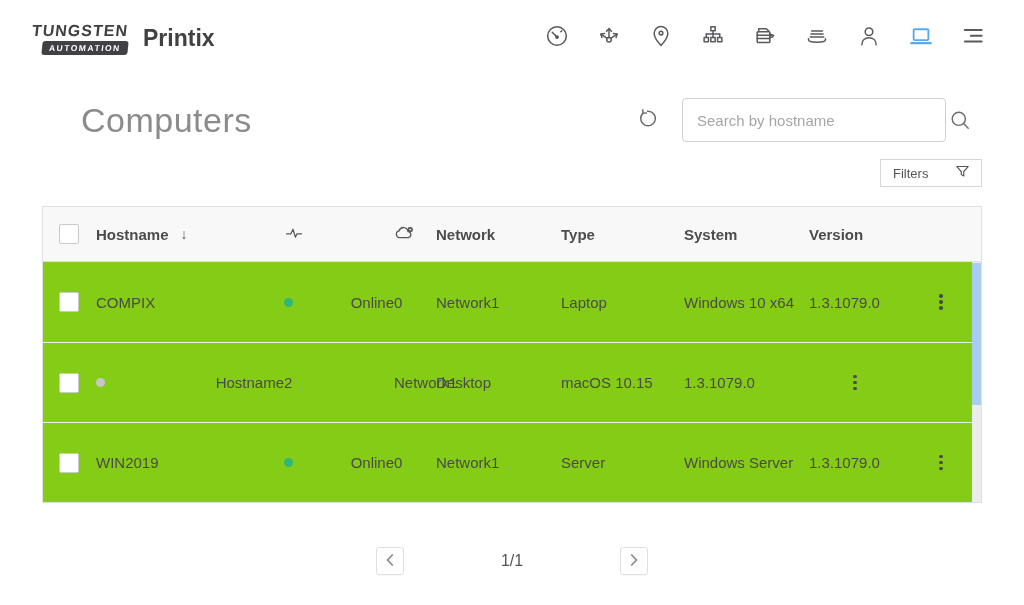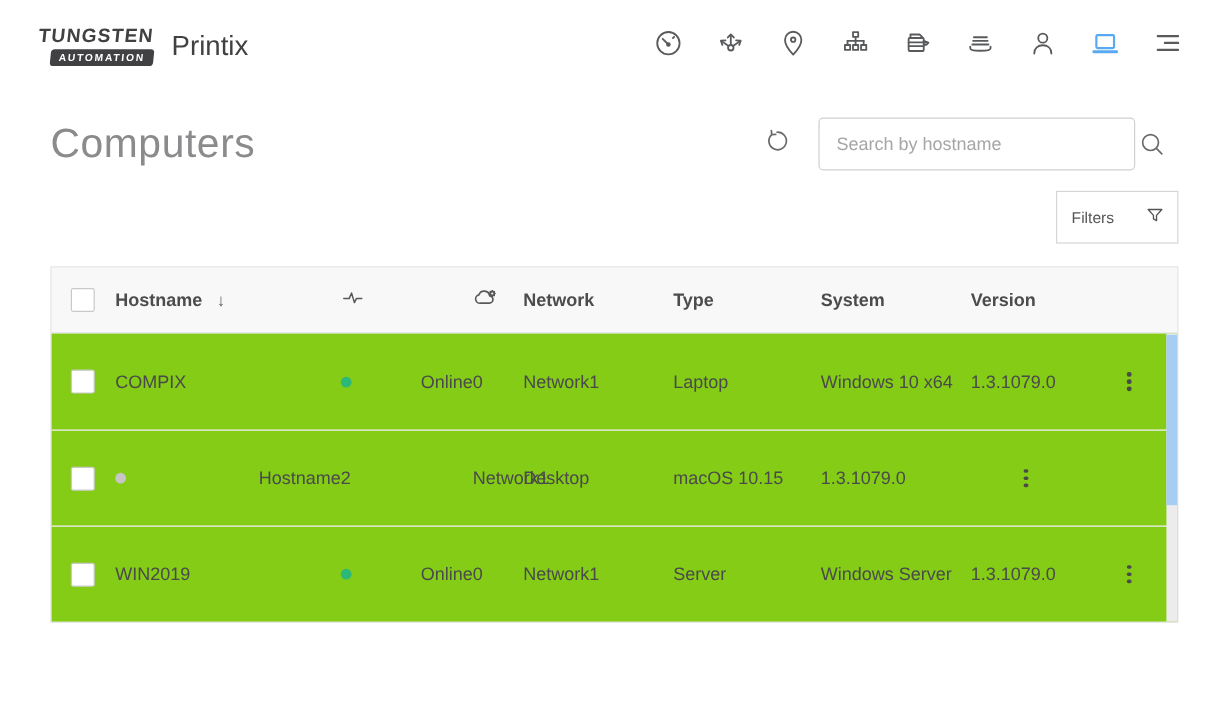--- a/index.html
+++ b/index.html
@@ -9,42 +9,42 @@
   
   .topbar { height:76px; display:flex; align-items:center; justify-content:space-between;
     padding:0 38px 0 32px; background:#fff; }
   .brand { display:flex; align-items:center; gap:15px; cursor:pointer; }
   .logo { display:flex; flex-direction:column; align-items:flex-end; }
   .logo-line1 { font-weight:800; font-size:16px; letter-spacing:1px; color:#414042;
     transform:skewX(-6deg); }
   .logo-line2 { background:#414042; color:#fff; font-weight:700; font-size:8.5px;
     letter-spacing:1.5px; padding:2px 7px; border-radius:3px; margin-top:1px;
     transform:skewX(-6deg); }
-  .product-name { font-size:23px; color:#414042; }
+  .product-name { font-size:23px; color:#414042;font-weight:bold; }
   .nav { display:flex; align-items:center; gap:25px; }
   .nav-item { width:27px; height:27px; display:flex; align-items:center; justify-content:center;
     cursor:pointer; }
   .nav-item svg { stroke:#595a5c; fill:none; stroke-width:1.4; stroke-linecap:round; stroke-linejoin:round; }
   .nav-item.active svg { stroke:#57a9f1; }
 
   
   .main { padding:0 42px; }
-  .page-header { display:flex; align-items:center; margin-top:22px; }
+  .page-header { display:flex; align-items:center; margin-top:22px;margin-left:39px; }
   .page-title { font-size:34px; font-weight:300; color:#8b8b8d; letter-spacing:0.5px; }
   .spacer { flex:1; }
   .refresh-btn { margin-right:23px; cursor:pointer; display:flex; }
   .search-box { position:relative; width:300px; }
   .search-input { width:264px; height:44px; border:1px solid #cfcfcf; border-radius:4px;
     padding:0 40px 0 14px; font-size:15px; color:#4a4a4a; outline:none;
     font-family:"Liberation Sans","DejaVu Sans",sans-serif; }
   .search-input::placeholder { color:#a6a6a6; }
   .search-icon { position:absolute; right:10px; top:10px; }
 
   .filters-row { display:flex; justify-content:flex-end; margin-top:17px; }
-  .filters-btn { height:44px; min-width:102px; border:1px solid #d6d6d6; background:#fff;
+  .filters-btn { height:28px; min-width:102px; border:1px solid #d6d6d6; background:#fff;
     display:flex; align-items:center; justify-content:space-between; gap:14px;
     padding:0 10px 0 12px; font-size:13px; color:#555; cursor:pointer; }
 
   
   .table { position:relative; margin-top:19px; border:1px solid #e0e0e0; background:#fff; }
   .trow { display:grid; grid-template-columns:53px 188px 110px 42px 125px 123px 125px 92px 1fr;
     align-items:center; }
   .thead { height:55px; background:#f8f8f8; border-bottom:1px solid #e0e0e0;
     font-weight:700; font-size:15px; color:#4c4c4c; }
   .tbody-row { height:80px; font-size:15px; color:#4a4a4a; background:#84cc16; }
@@ -289,14 +289,27 @@
           <span></span>
           <span></span>
         </div>
     </div>
 
     <div class="scrollbar-track">
       <div class="scrollbar-thumb"></div>
     </div>
   </div>
 
+  <div class="pagination">
+    <button class="page-btn">
+      <span><svg width="8" height="12" viewBox="0 0 8 12" fill="none" stroke="#8a8a8a" stroke-width="1.7" stroke-linecap="round" stroke-linejoin="round">
+        <polyline points="6.3,1 1.5,6 6.3,11"></polyline>
+      </svg></span>
+    </button>
+    <div class="page-label">1/1</div>
+    <button class="page-btn">
+      <span><svg width="8" height="12" viewBox="0 0 8 12" fill="none" stroke="#8a8a8a" stroke-width="1.7" stroke-linecap="round" stroke-linejoin="round">
+        <polyline points="1.7,1 6.5,6 1.7,11"></polyline>
+      </svg></span>
+    </button>
+  </div>
 
 </div>
 
 </body></html>

